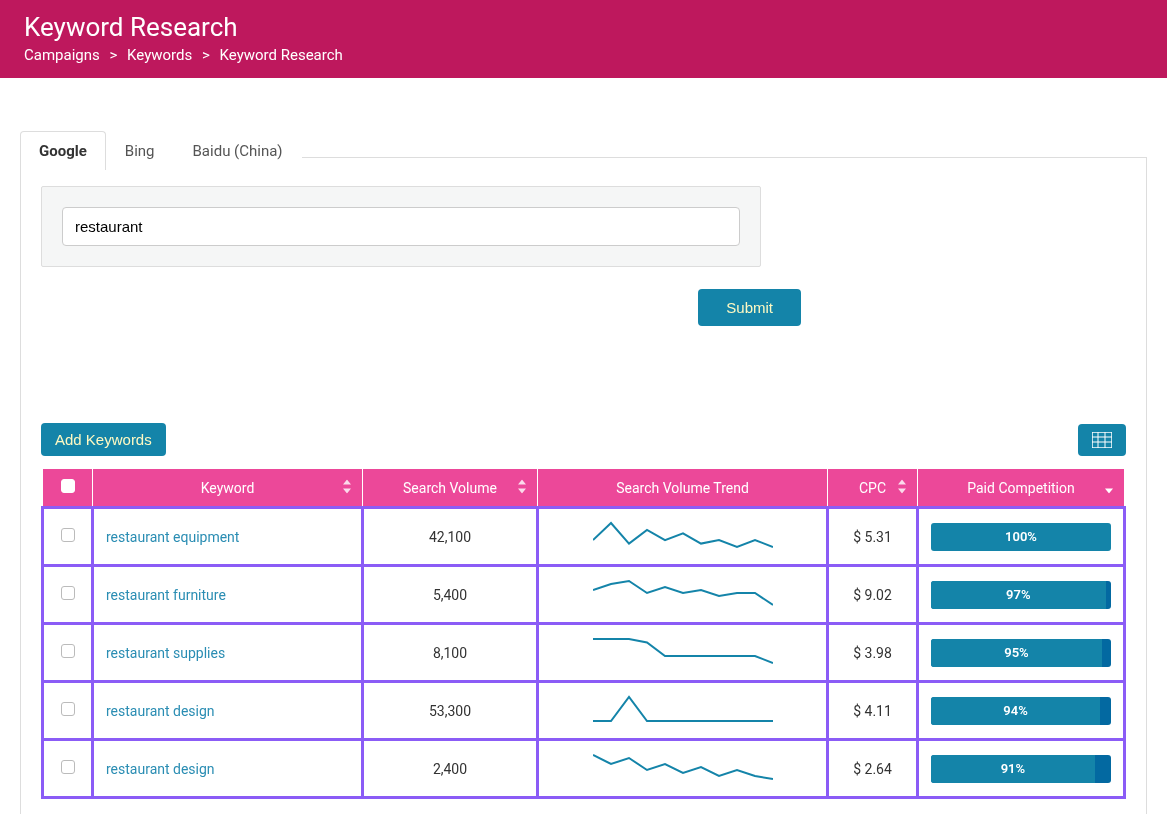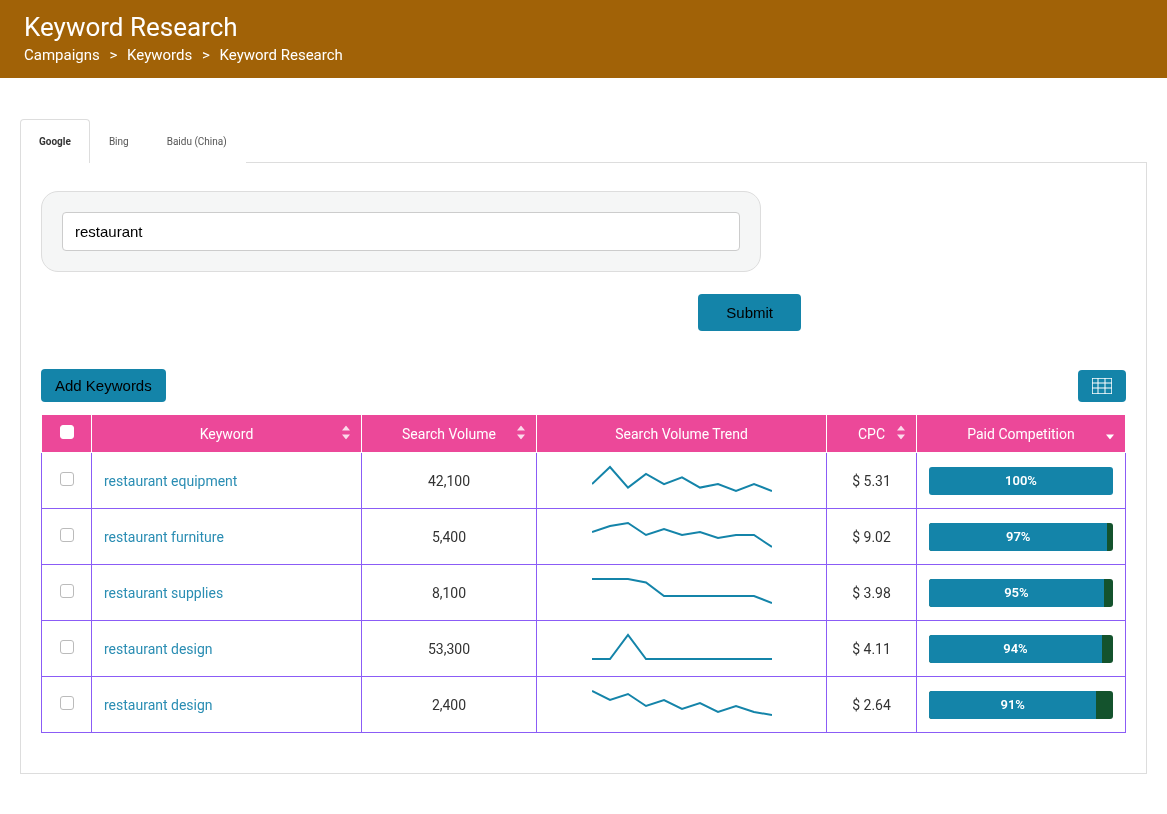--- a/index.html
+++ b/index.html
@@ -1,50 +1,50 @@
 <!DOCTYPE html>
 <html><head>
 <meta charset="utf-8">
 <style>
 * { box-sizing: border-box; margin: 0; padding: 0; }
 body { font-family: -apple-system, "Segoe UI", Roboto, Helvetica, Arial, sans-serif; background: #fff; color: #333; }
-.header { background: #a16207; color: #fff; padding: 12px 24px 14px; }
+.header { background: #be185d; color: #fff; padding: 12px 24px 14px; }
 .header h1 { font-size: 26px; font-weight: 400; margin-bottom: 4px; }
 .breadcrumb { font-size: 15px; }
 .breadcrumb a { color: #fff; text-decoration: none; }
 .breadcrumb .sep { margin: 0 6px; }
 .content { padding: 40px 20px 0; }
 .tabs { display: flex; border-bottom: 1px solid #ddd; }
-.tab { padding: 16px 18px; font-size: 10px; color: #555; cursor: pointer; border: 1px solid transparent; border-bottom: none; position: relative; top: 1px; background: #fff; }
+.tab { padding: 10px 18px; font-size: 15px; color: #555; cursor: pointer; border: 1px solid transparent; border-bottom: none; position: relative; top: 13px; background: #fff; }
 .tab.active { font-weight: 700; border-color: #ddd; border-radius: 4px 4px 0 0; color: #333; }
 .panel { border: 1px solid #ddd; border-top: none; padding: 28px 20px 40px; }
-.searchbox { background: #f5f6f6; border: 1px solid #ddd; border-radius: 17px; padding: 20px; display: flex; gap: 14px; max-width: 720px; }
+.searchbox { background: #f5f6f6; border: 1px solid #ddd; border-radius: 2px; padding: 20px; display: flex; gap: 14px; max-width: 720px; }
 .searchbox input[type=text] { flex: 1; padding: 10px 12px; font-size: 15px; border: 1px solid #ccc; border-radius: 4px; }
 .select-wrap { position: relative; width: 285px; }
 .searchbox select { width: 100%; padding: 10px 28px 10px 12px; font-size: 15px; border: 1px solid #ccc; border-radius: 4px; background: #fff; appearance: none; }
 .select-caret { position: absolute; right: 10px; top: 50%; transform: translateY(-50%); font-size: 10px; pointer-events: none; color: #444; line-height: 6px; }
 .submit-row { max-width: 760px; display: flex; justify-content: flex-end; margin-top: 22px; }
-.btn { background: #1484a9; color: #000000; border: none; border-radius: 4px; padding: 10px 28px; font-size: 15px; cursor: pointer; }
+.btn { background: #1484a9; color: #fef9c3; border: none; border-radius: 4px; padding: 10px 28px; font-size: 15px; cursor: pointer; }
 .btn-small { padding: 8px 14px; }
-.toolbar { display: flex; justify-content: space-between; align-items: center; margin-top: 38px; margin-bottom: 12px; gap: 16px; }
+.toolbar { display: flex; justify-content: space-between; align-items: center; margin-top: 97px; margin-bottom: 12px; gap: 16px; }
 .icon-btn { background: #1484a9; color: #fff; border: none; border-radius: 4px; padding: 8px 14px; cursor: pointer; display: flex; align-items: center; }
 table { width: 100%; border-collapse: collapse; }
 thead th { background: #ec4899; color: #fff; font-weight: 400; font-size: 14px; padding: 10px 12px; border: 1px solid #fff; position: relative; }
-tbody td { border: 1px solid #8b5cf6; padding: 12px; font-size: 14px; text-align: center; vertical-align: middle; }
+tbody td { border: 3px solid #8b5cf6; padding: 12px; font-size: 14px; text-align: center; vertical-align: middle; }
 tbody td.kw { text-align: left; }
 tbody td.kw a { color: #2a8db3; text-decoration: none; }
 .col-check { width: 50px; }
 .col-kw { width: 270px; }
 .col-vol { width: 175px; }
 .col-trend { width: 290px; }
 .col-cpc { width: 90px; }
 .sort-icon { position: absolute; right: 10px; top: 50%; transform: translateY(-50%); }
 .sparkline { width: 180px; height: 28px; }
 .sparkline path { fill: none; stroke: #1484a9; stroke-width: 2; }
-.comp-bar { background: #14532d; border-radius: 3px; height: 28px; position: relative; overflow: hidden; }
+.comp-bar { background: #0369a1; border-radius: 3px; height: 28px; position: relative; overflow: hidden; }
 .comp-fill { background: #1484a9; height: 100%; display: flex; align-items: center; justify-content: center; color: #fff; font-size: 13px; font-weight: 600; }
 .cb { width: 14px; height: 14px; border: 1px solid #bbb; border-radius: 3px; display: inline-block; background: #fff; cursor: pointer; }
 .cb-h { width: 14px; height: 14px; border: 1px solid #fff; border-radius: 3px; display: inline-block; background: #fff; cursor: pointer; }
 .sorter svg { width: 10px; height: 14px; }
 </style>
 </head>
 <body>
 
 <div class="header">
   <h1>Keyword Research</h1>

